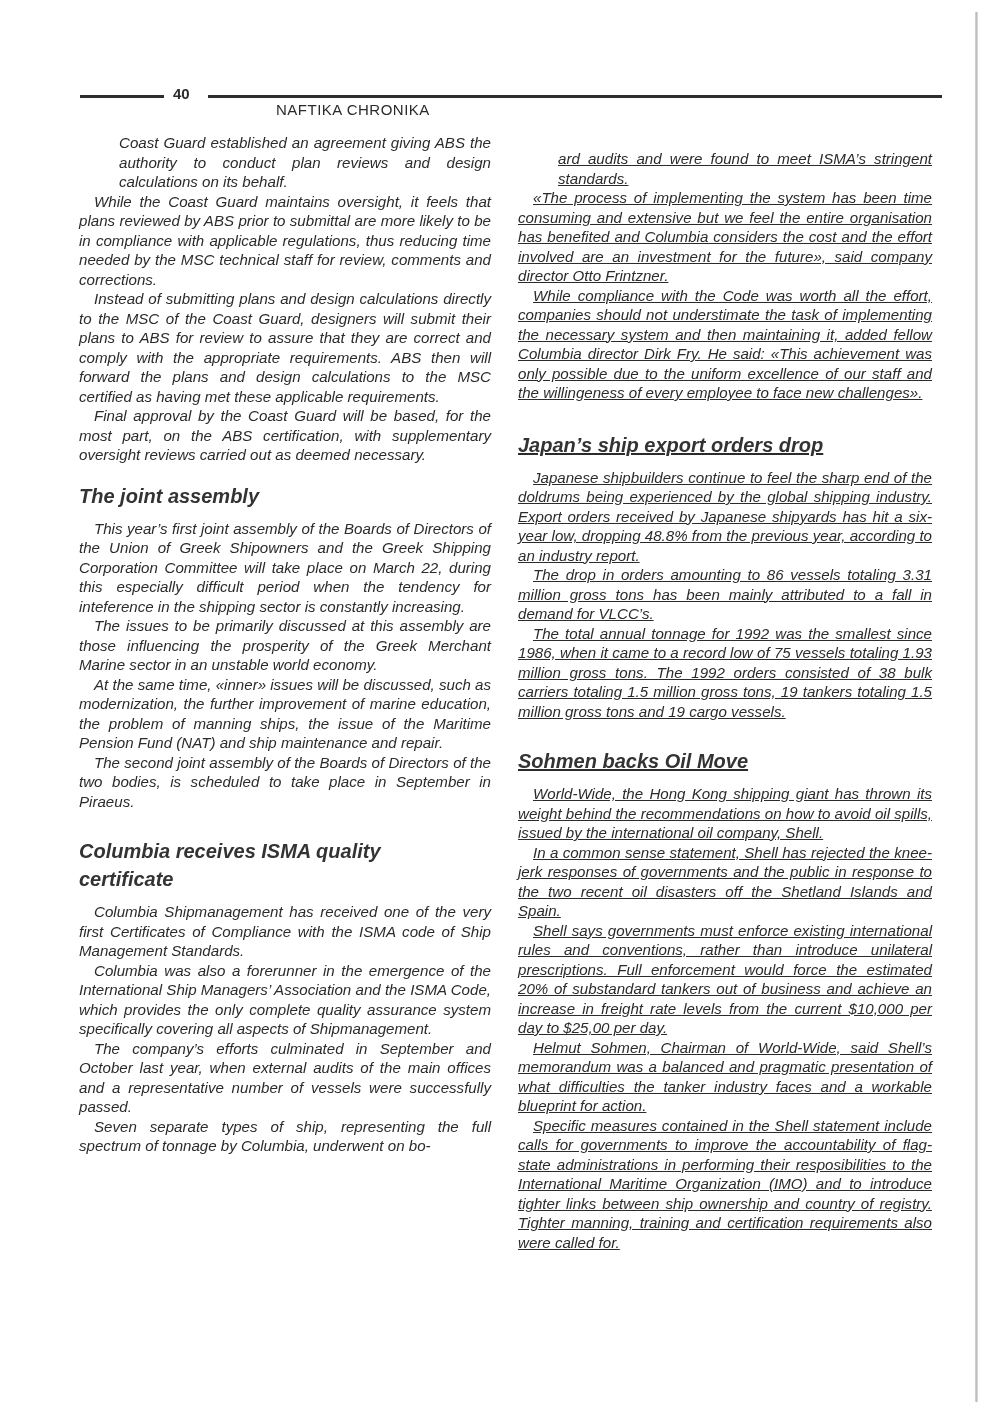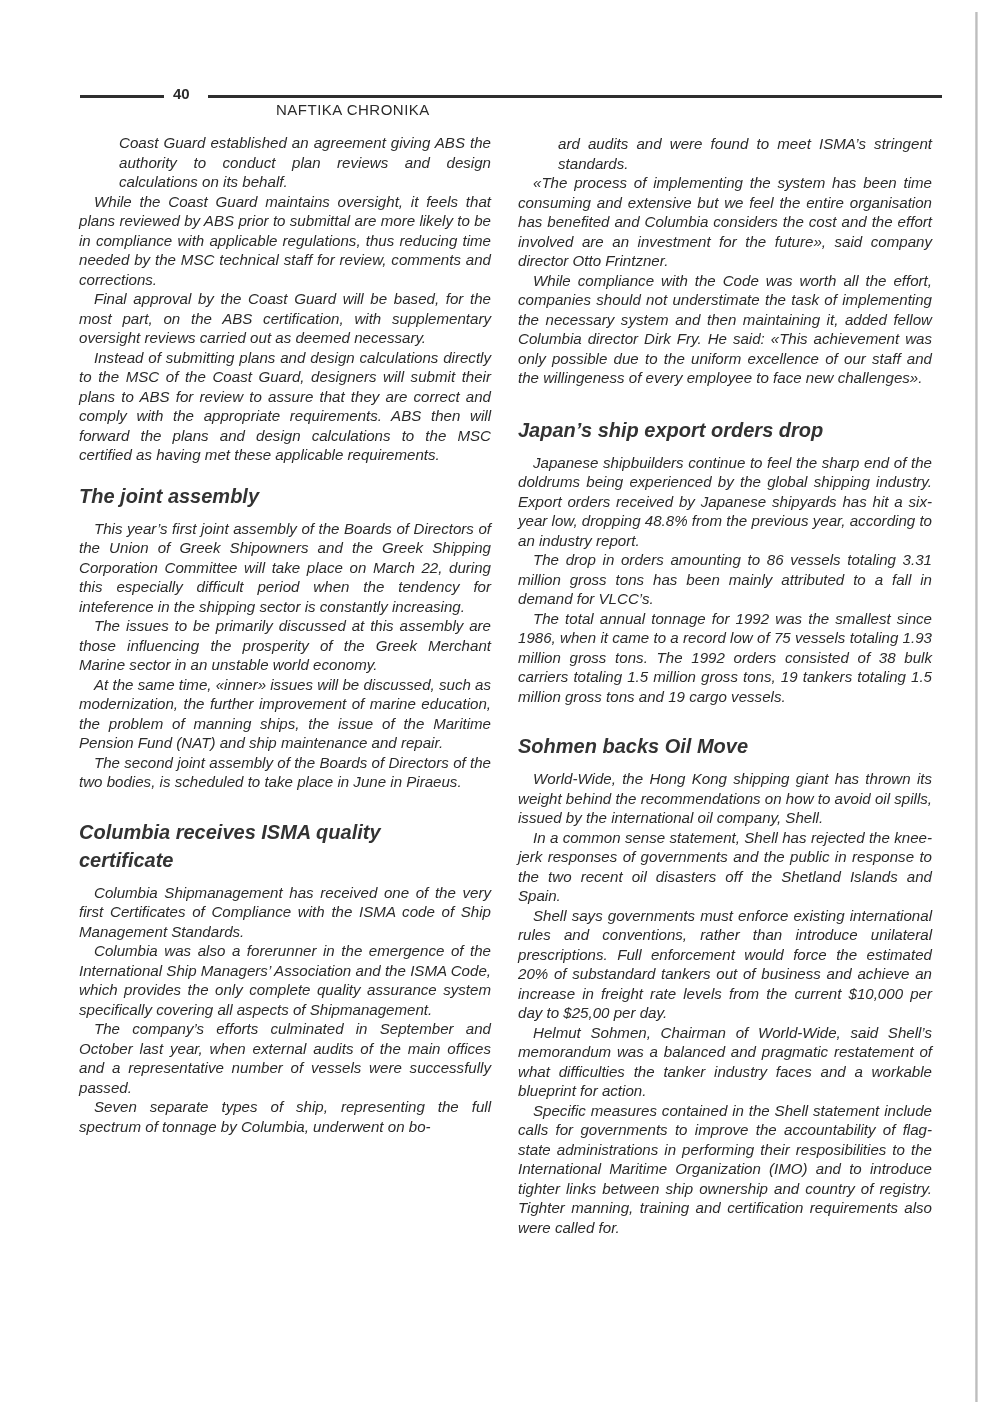--- a/index.html
+++ b/index.html
@@ -22,21 +22,21 @@
     color: #2b2b2b; letter-spacing: 0px; line-height: 24px;
   }
   .publication {
     position: absolute; left: 232px; top: 101px; font-size: 15px; letter-spacing: 0.5px;
     color: #2b2b2b; line-height: 18px; margin-left: 44px;
   }
   .column {
     position: absolute; top: 133px; width: 412px;
   }
   .col-left { left: 79px; }
-  .col-right { left: 518px; top: 134px; width: 414px; }
+  .col-right { left: 518px; top: 149px; width: 414px; text-decoration: underline; }
   p {
     margin: 0; font-style: italic; font-size: 15.1px; line-height: 19.5px;
     text-align: justify; text-indent: 15px; color: #2b2b2b; hyphens: manual;
   }
   p.noindent { text-indent: 0; margin-left: 40px; }
   h2 {
     margin: 0; font-style: italic; font-weight: bold; font-size: 20px;
     line-height: 28px; color: #333333;
   }
   .gap-before-h { height: 17px; }
@@ -51,32 +51,32 @@
   <div class="header-rule-left"></div>
   <div class="page-number">40</div>
   <div class="header-rule-right"></div>
   <div class="publication">NAFTIKA CHRONIKA</div>
 </div>
 
 <div class="column col-left">
   <div>
     <p class="noindent">Coast Guard established an agreement giving ABS the authority to conduct plan reviews and design calculations on its behalf.</p>
     <p>While the Coast Guard maintains oversight, it feels that plans reviewed by ABS prior to submittal are more likely to be in compliance with applicable regulations, thus reducing time needed by the MSC technical staff for review, comments and corrections.</p>
+    <p>Instead of submitting plans and design calculations directly to the MSC of the Coast Guard, designers will submit their plans to ABS for review to assure that they are correct and comply with the appropriate requirements. ABS then will forward the plans and design calculations to the MSC certified as having met these applicable requirements.</p>
     <p>Final approval by the Coast Guard will be based, for the most part, on the ABS certification, with supplementary oversight reviews carried out as deemed necessary.</p>
-    <p>Instead of submitting plans and design calculations directly to the MSC of the Coast Guard, designers will submit their plans to ABS for review to assure that they are correct and comply with the appropriate requirements. ABS then will forward the plans and design calculations to the MSC certified as having met these applicable requirements.</p>
   </div>
 
   <div class="gap-before-h"></div>
   <div>
     <h2>The joint assembly</h2>
     <div class="gap-after-h"></div>
     <p>This year’s first joint assembly of the Boards of Directors of the Union of Greek Shipowners and the Greek Shipping Corporation Committee will take place on March 22, during this especially difficult period when the tendency for inteference in the shipping sector is constantly increasing.</p>
     <p>The issues to be primarily discussed at this assembly are those influencing the prosperity of the Greek Merchant Marine sector in an unstable world economy.</p>
     <p>At the same time, «inner» issues will be discussed, such as modernization, the further improvement of marine education, the problem of manning ships, the issue of the Maritime Pension Fund (NAT) and ship maintenance and repair.</p>
-    <p>The second joint assembly of the Boards of Directors of the two bodies,  is scheduled to take place in June in Piraeus.</p>
+    <p>The second joint assembly of the Boards of Directors of the two bodies,  is scheduled to take place in September in Piraeus.</p>
   </div>
 
   <div class="gap-before-h" style="height:26px"></div>
   <div>
     <h2 style="width:380px">Columbia receives ISMA quality certificate</h2>
     <div class="gap-after-h"></div>
     <p>Columbia Shipmanagement has received one of the very first Certificates of Compliance with the ISMA code of Ship Management Standards.</p>
     <p>Columbia was also a forerunner in the emergence of the International Ship Managers’ Association and the ISMA Code, which provides the only complete quality assurance system specifically covering all aspects of Shipmanagement.</p>
     <p>The company’s efforts culminated in September and October last year, when external audits of the main offices and a representative number of vessels were successfully passed.</p>
     <p>Seven separate types of ship, representing the full spectrum of tonnage by Columbia, underwent on bo-</p>
@@ -99,16 +99,16 @@
     <p>The total annual tonnage for 1992 was the smallest since 1986, when it came to a record low of 75 vessels totaling 1.93 million gross tons. The 1992 orders consisted of 38 bulk carriers totaling 1.5 million gross tons,  19 tankers totaling 1.5 million gross tons and 19 cargo vessels.</p>
   </div>
 
   <div class="gap-before-h" style="height:26px"></div>
   <div>
     <h2>Sohmen backs Oil Move</h2>
     <div class="gap-after-h"></div>
     <p>World-Wide, the Hong Kong shipping giant has thrown its weight behind the recommendations on how to avoid oil spills, issued by the international oil company, Shell.</p>
     <p>In a common sense statement, Shell has rejected the knee-jerk responses of governments and the public in response to the two recent oil disasters off the Shetland Islands and Spain.</p>
     <p>Shell says governments must enforce existing international rules and conventions, rather than introduce unilateral prescriptions. Full enforcement would force the estimated 20% of substandard tankers out of business and achieve an increase in freight rate levels from the current $10,000 per day to $25,00 per day.</p>
-    <p>Helmut Sohmen, Chairman of World-Wide, said Shell’s memorandum was a balanced and pragmatic restatement of what difficulties the tanker industry faces and a workable blueprint for action.</p>
+    <p>Helmut Sohmen, Chairman of World-Wide, said Shell’s memorandum was a balanced and pragmatic presentation of what difficulties the tanker industry faces and a workable blueprint for action.</p>
     <p>Specific measures contained in the Shell statement include calls for governments to improve the accountability of flag-state administrations in performing their resposibilities to the International Maritime Organization (IMO) and to introduce tighter links between ship ownership and country of registry. Tighter manning, training and certification requirements also were called for.</p>
   </div>
 </div>
 
 </body></html>

